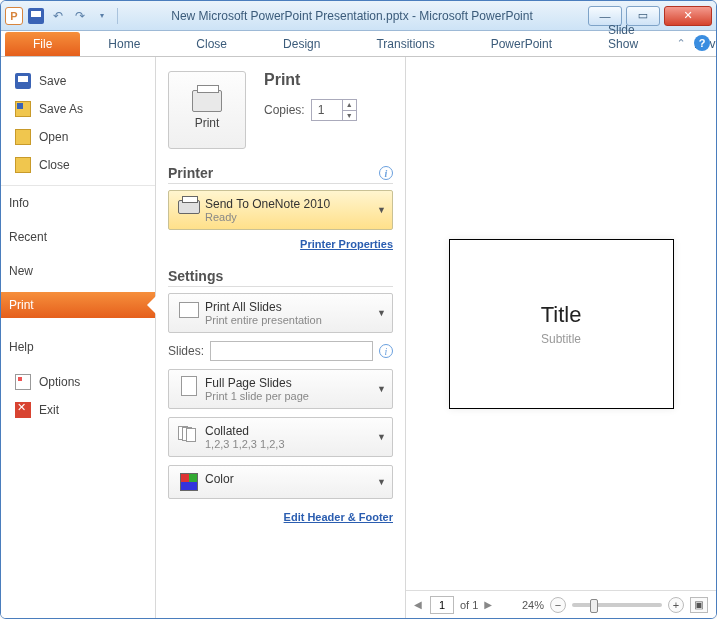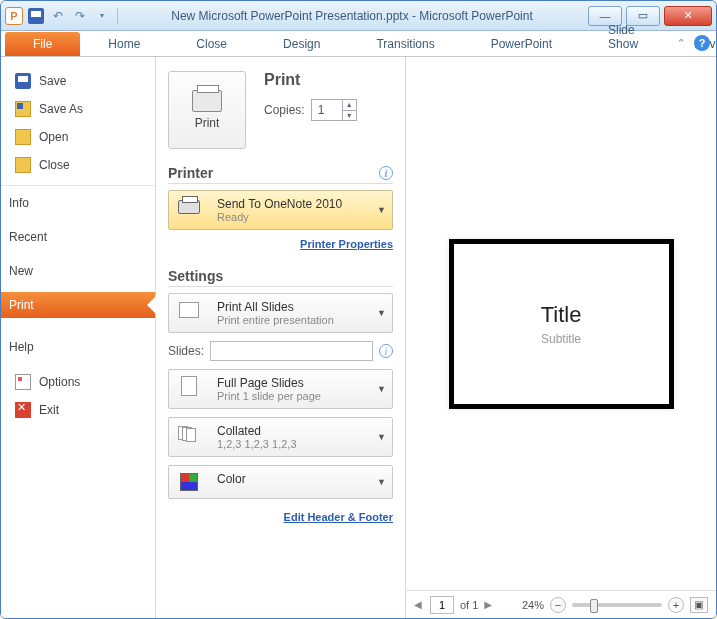--- a/index.html
+++ b/index.html
@@ -61,21 +61,21 @@
 .print-heading { font-size:16px; font-weight:600; color:#525252; margin-bottom:10px;}
 .copies-row { display:flex; align-items:center; gap:6px; font-size:12px; color:#555;}
 .copies-input{ width:46px; height:22px; border:1px solid #aab; display:flex; align-items:center; padding-left:6px; font-size:12px; position:relative; background:#fff;}
 .spin { position:absolute; right:0; top:0; width:14px; height:100%; border-left:1px solid #aab; display:flex; flex-direction:column;}
 .spin div{flex:1; display:flex; align-items:center; justify-content:center; font-size:7px; color:#666; cursor:pointer; border-bottom:1px solid #aab;}
 .spin div:last-child{border-bottom:none;}
 
 .section-head{ font-size:14px; font-weight:600; color:#525252; margin:16px 0 6px; border-bottom:1px solid #ddd; padding-bottom:2px; display:flex; align-items:center; justify-content:space-between;}
 .info-i { width:14px; height:14px; border-radius:50%; border:1px solid #6aa0de; color:#6aa0de; font-size:10px; display:flex; align-items:center; justify-content:center; font-style:italic; font-family:Georgia,serif; cursor:pointer;}
 
-.drop-box { width:100%; border:1px solid #c9c195; background:linear-gradient(#fff5cf,#ffe08a); border-radius:2px; padding:6px 22px 6px 8px; display:flex; gap:16px; align-items:flex-start; position:relative; cursor:pointer; }
+.drop-box { width:100%; border:1px solid #c9c195; background:linear-gradient(#fff5cf,#ffe08a); border-radius:2px; padding:6px 22px 6px 8px; display:flex; gap:4px; align-items:flex-start; position:relative; cursor:pointer; }
 .drop-box.plain { background:linear-gradient(#fdfdfd,#f0f0f0); border-color:#c9c9c9;}
 .drop-caret{ position:absolute; right:6px; top:50%; transform:translateY(-50%); font-size:9px; color:#555;}
 .drop-title{ font-size:12px; color:#333;}
 .drop-sub{ font-size:11px; color:#888;}
 .drop-ico{ width:24px; height:20px; flex-shrink:0; display:flex; align-items:center; justify-content:center;}
 .printer-sm{ width:22px; height:14px; background:#e0e0e0; border:1px solid #666; border-radius:2px; position:relative;}
 .printer-sm::before{content:"";position:absolute;left:3px;top:-5px;width:14px;height:5px;background:#fff;border:1px solid #666;}
 
 .slides-ico{ width:20px; height:16px; border:1px solid #999; background:#fff; position:relative;}
 .slides-ico::after{content:"";position:absolute;left:-3px;top:-3px;width:20px;height:16px;border:1px solid #999;background:#fff;z-index:-1;}
@@ -95,21 +95,21 @@
 .link-right a, .link-inline{ font-size:11px; color:#2a5db0; text-decoration:underline; cursor:pointer;}
 
 .slides-row{ display:flex; align-items:center; gap:6px; margin:8px 0; font-size:12px; color:#555;}
 .slides-input{ flex:1; height:20px; border:1px solid #bbb; background:#fff;}
 
 .settings-stack .drop-box{ margin-bottom:8px;}
 
 
 .preview { flex:1; display:flex; flex-direction:column; padding:0; background:#fff; }
 .preview-area{ flex:1; display:flex; align-items:center; justify-content:center; position:relative;}
-.slide-thumb{ width:225px; height:170px; border:5px solid #000000; box-shadow:0 0 8px rgba(0,0,0,0.08); background:#fff; display:flex; flex-direction:column; align-items:center; justify-content:center;}
+.slide-thumb{ width:225px; height:170px; border:1px solid #000000; box-shadow:0 0 8px rgba(0,0,0,0.08); background:#fff; display:flex; flex-direction:column; align-items:center; justify-content:center;}
 .slide-title{ font-size:22px; color:#222; font-weight:400;}
 .slide-sub{ font-size:12px; color:#999; margin-top:4px;}
 
 .preview-bottom{ height:28px; border-top:1px solid #ddd; display:flex; align-items:center; padding:0 8px; font-size:11px; color:#555; gap:6px;}
 .nav-arrow{ width:10px; color:#888; cursor:pointer; font-size:10px;}
 .page-input{ width:24px; height:18px; border:1px solid #bbb; text-align:center; font-size:11px;}
 .preview-bottom .spacer{ flex:1;}
 .zoom-btn{ width:16px;height:16px;border:1px solid #bbb;border-radius:50%; display:flex;align-items:center;justify-content:center;font-size:11px;cursor:pointer;background:#fafafa;}
 .zoom-slider{ width:90px;height:4px;background:#ccc;border-radius:2px;position:relative;}
 .zoom-slider::after{content:"";position:absolute;left:18px;top:-4px;width:6px;height:12px;background:#eee;border:1px solid #888;border-radius:2px;}

